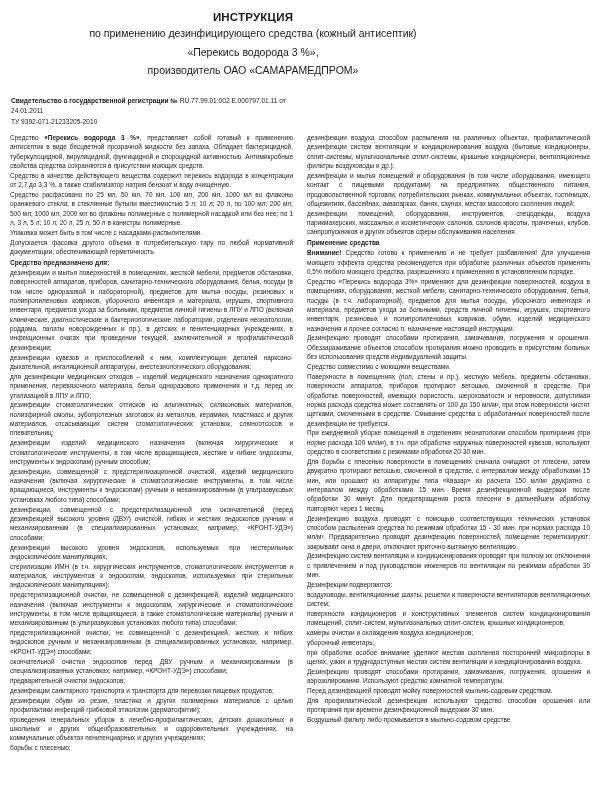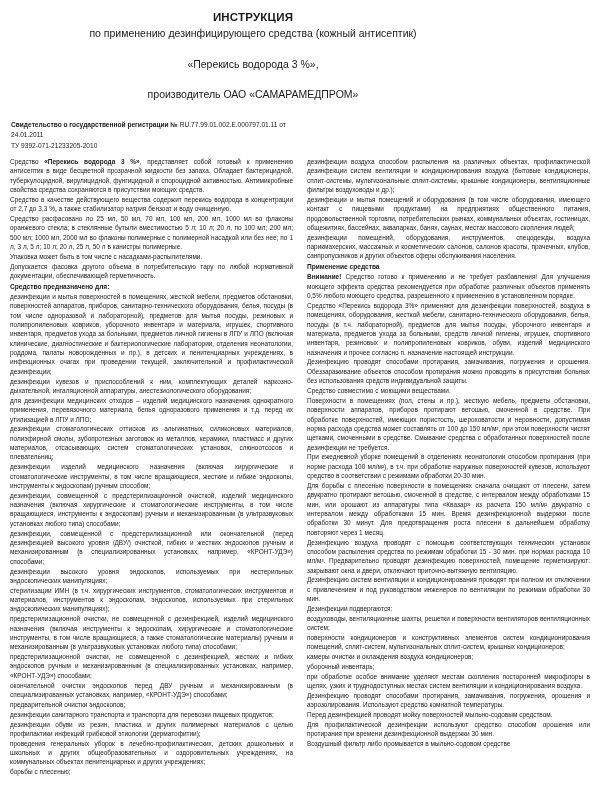--- a/index.html
+++ b/index.html
@@ -39,21 +39,21 @@
   .doc-subtitle {
     font-size: 10.5px;
     font-weight: normal;
     line-height: 14.5px;
     margin: 0;
   }
   .doc-product {
     font-size: 10.5px;
     font-weight: normal;
     line-height: 14.5px;
-    margin: 16px;
+    margin: 4px;
   }
   .doc-manufacturer {
     font-size: 10.5px;
     font-weight: normal;
     line-height: 14.5px;
     margin: 0 0 18px 0;
   }
 
   
   .reg-block {

